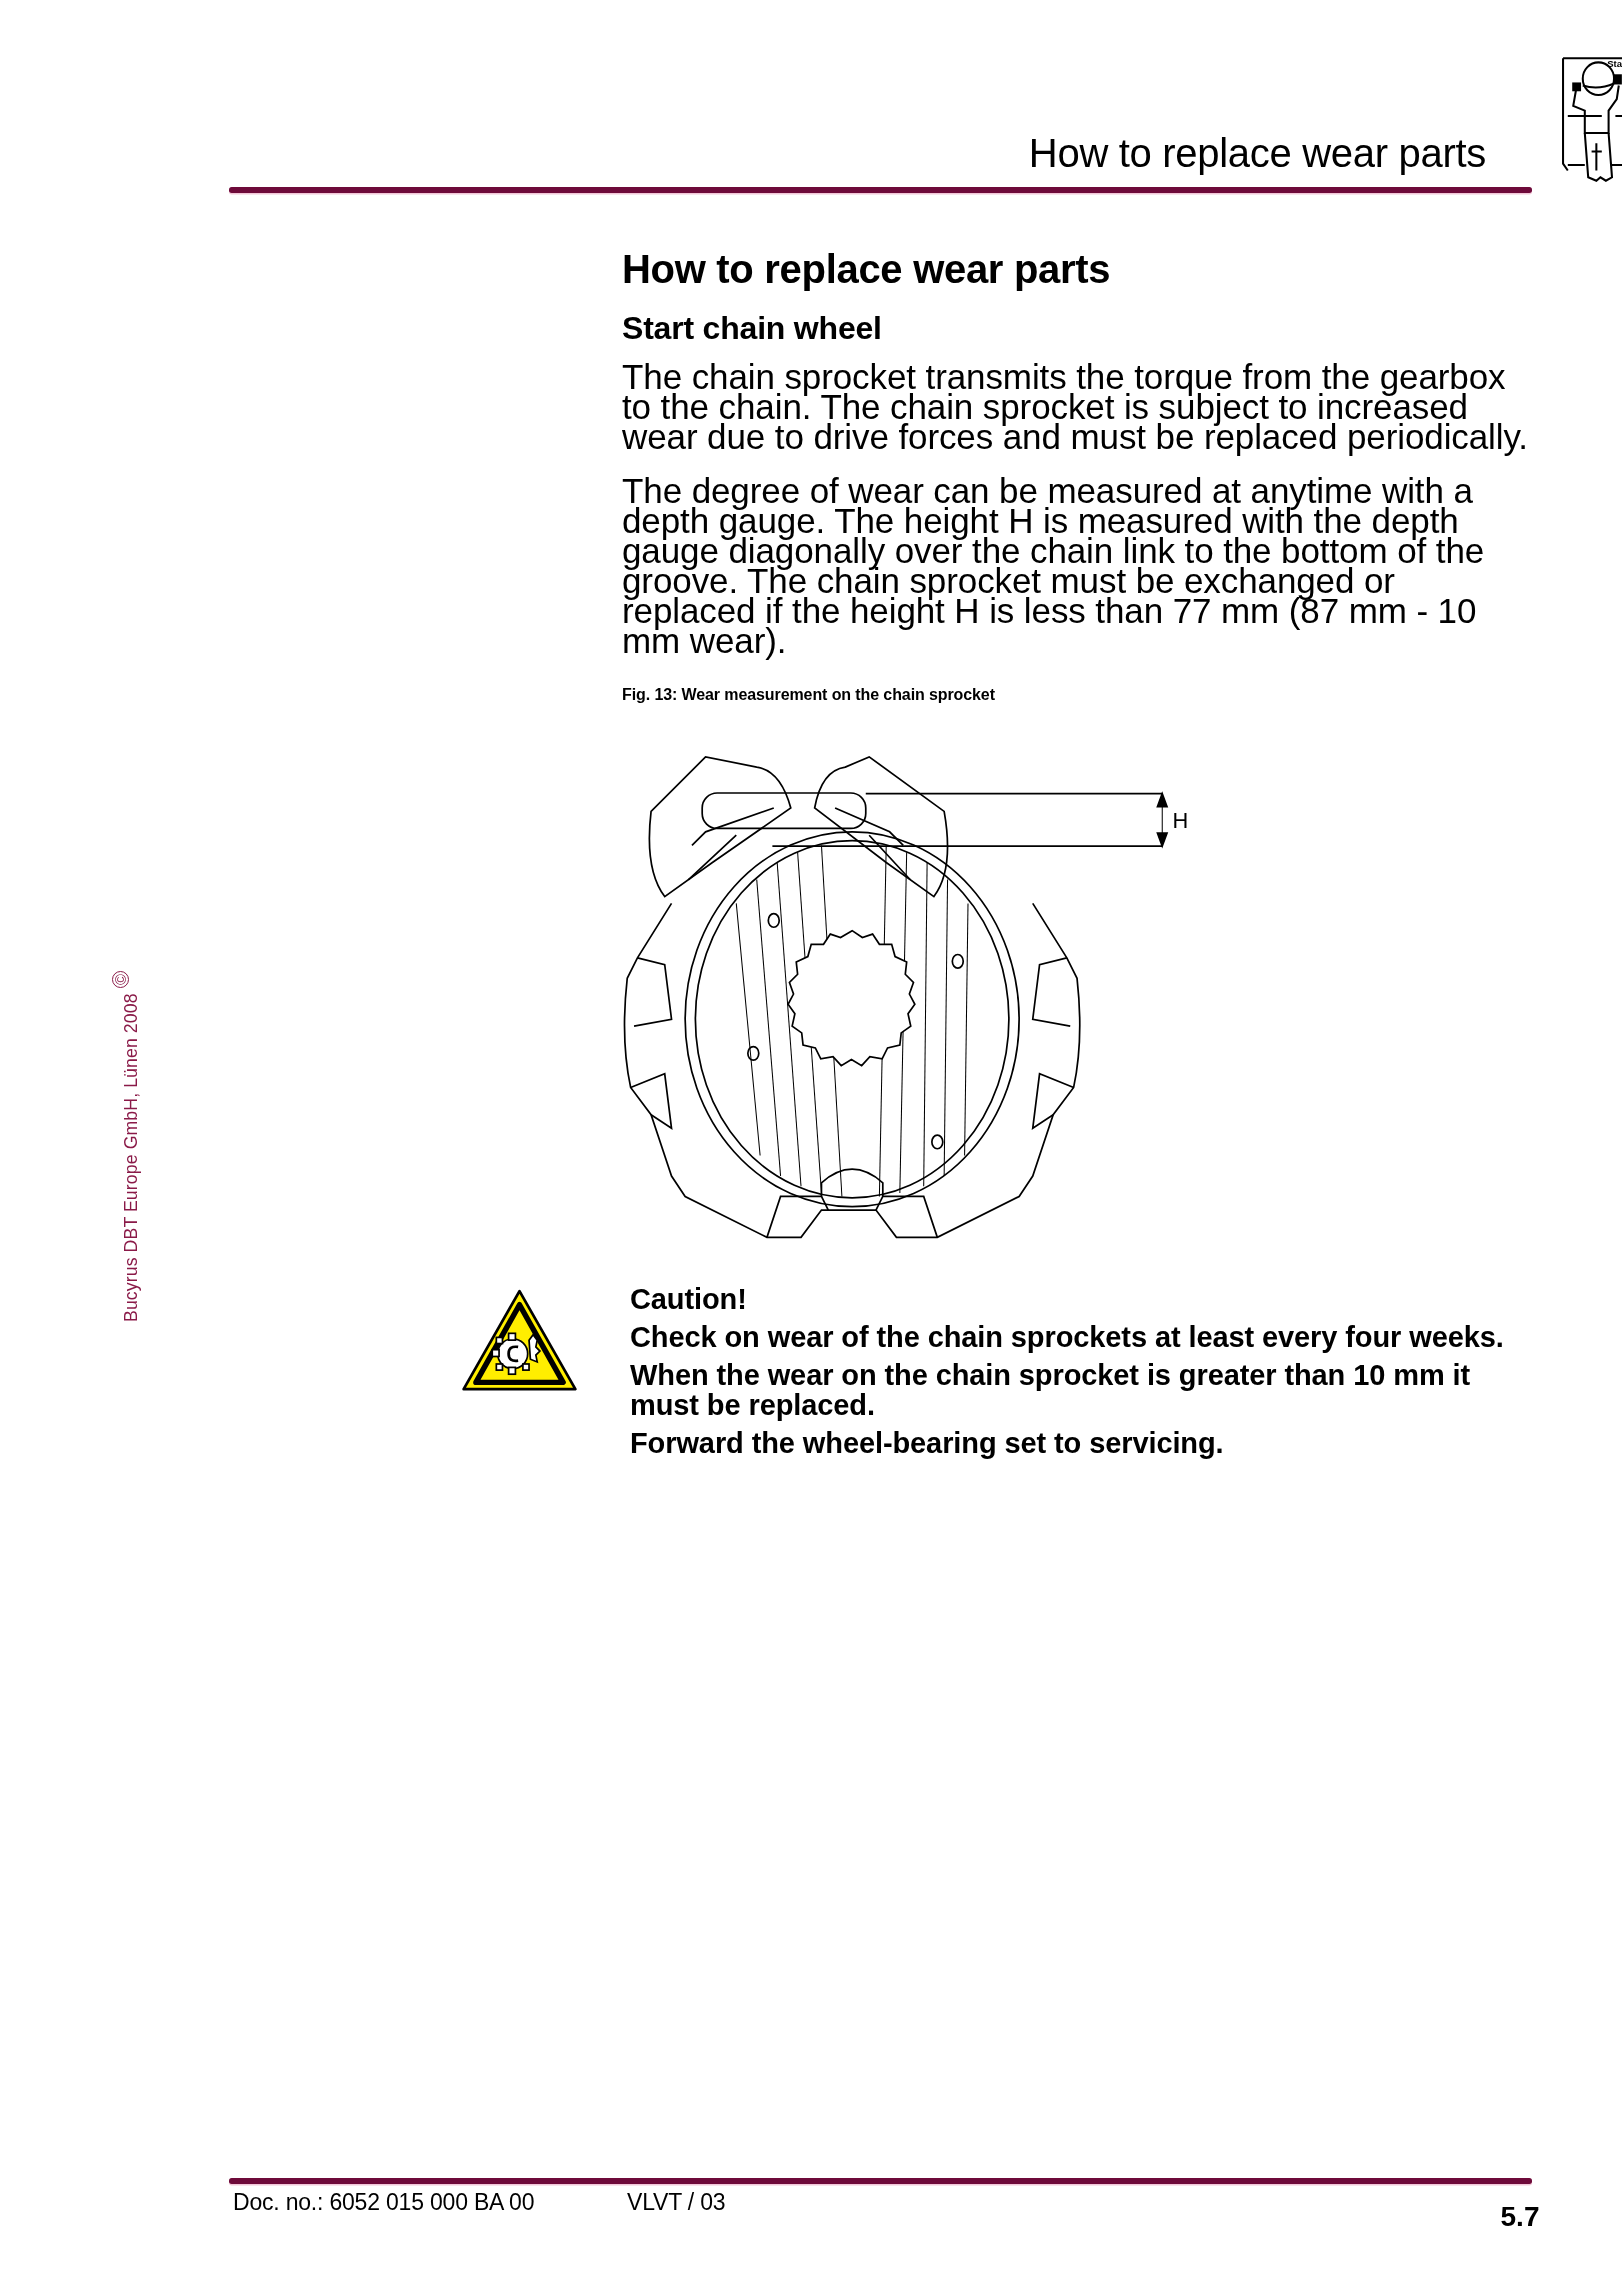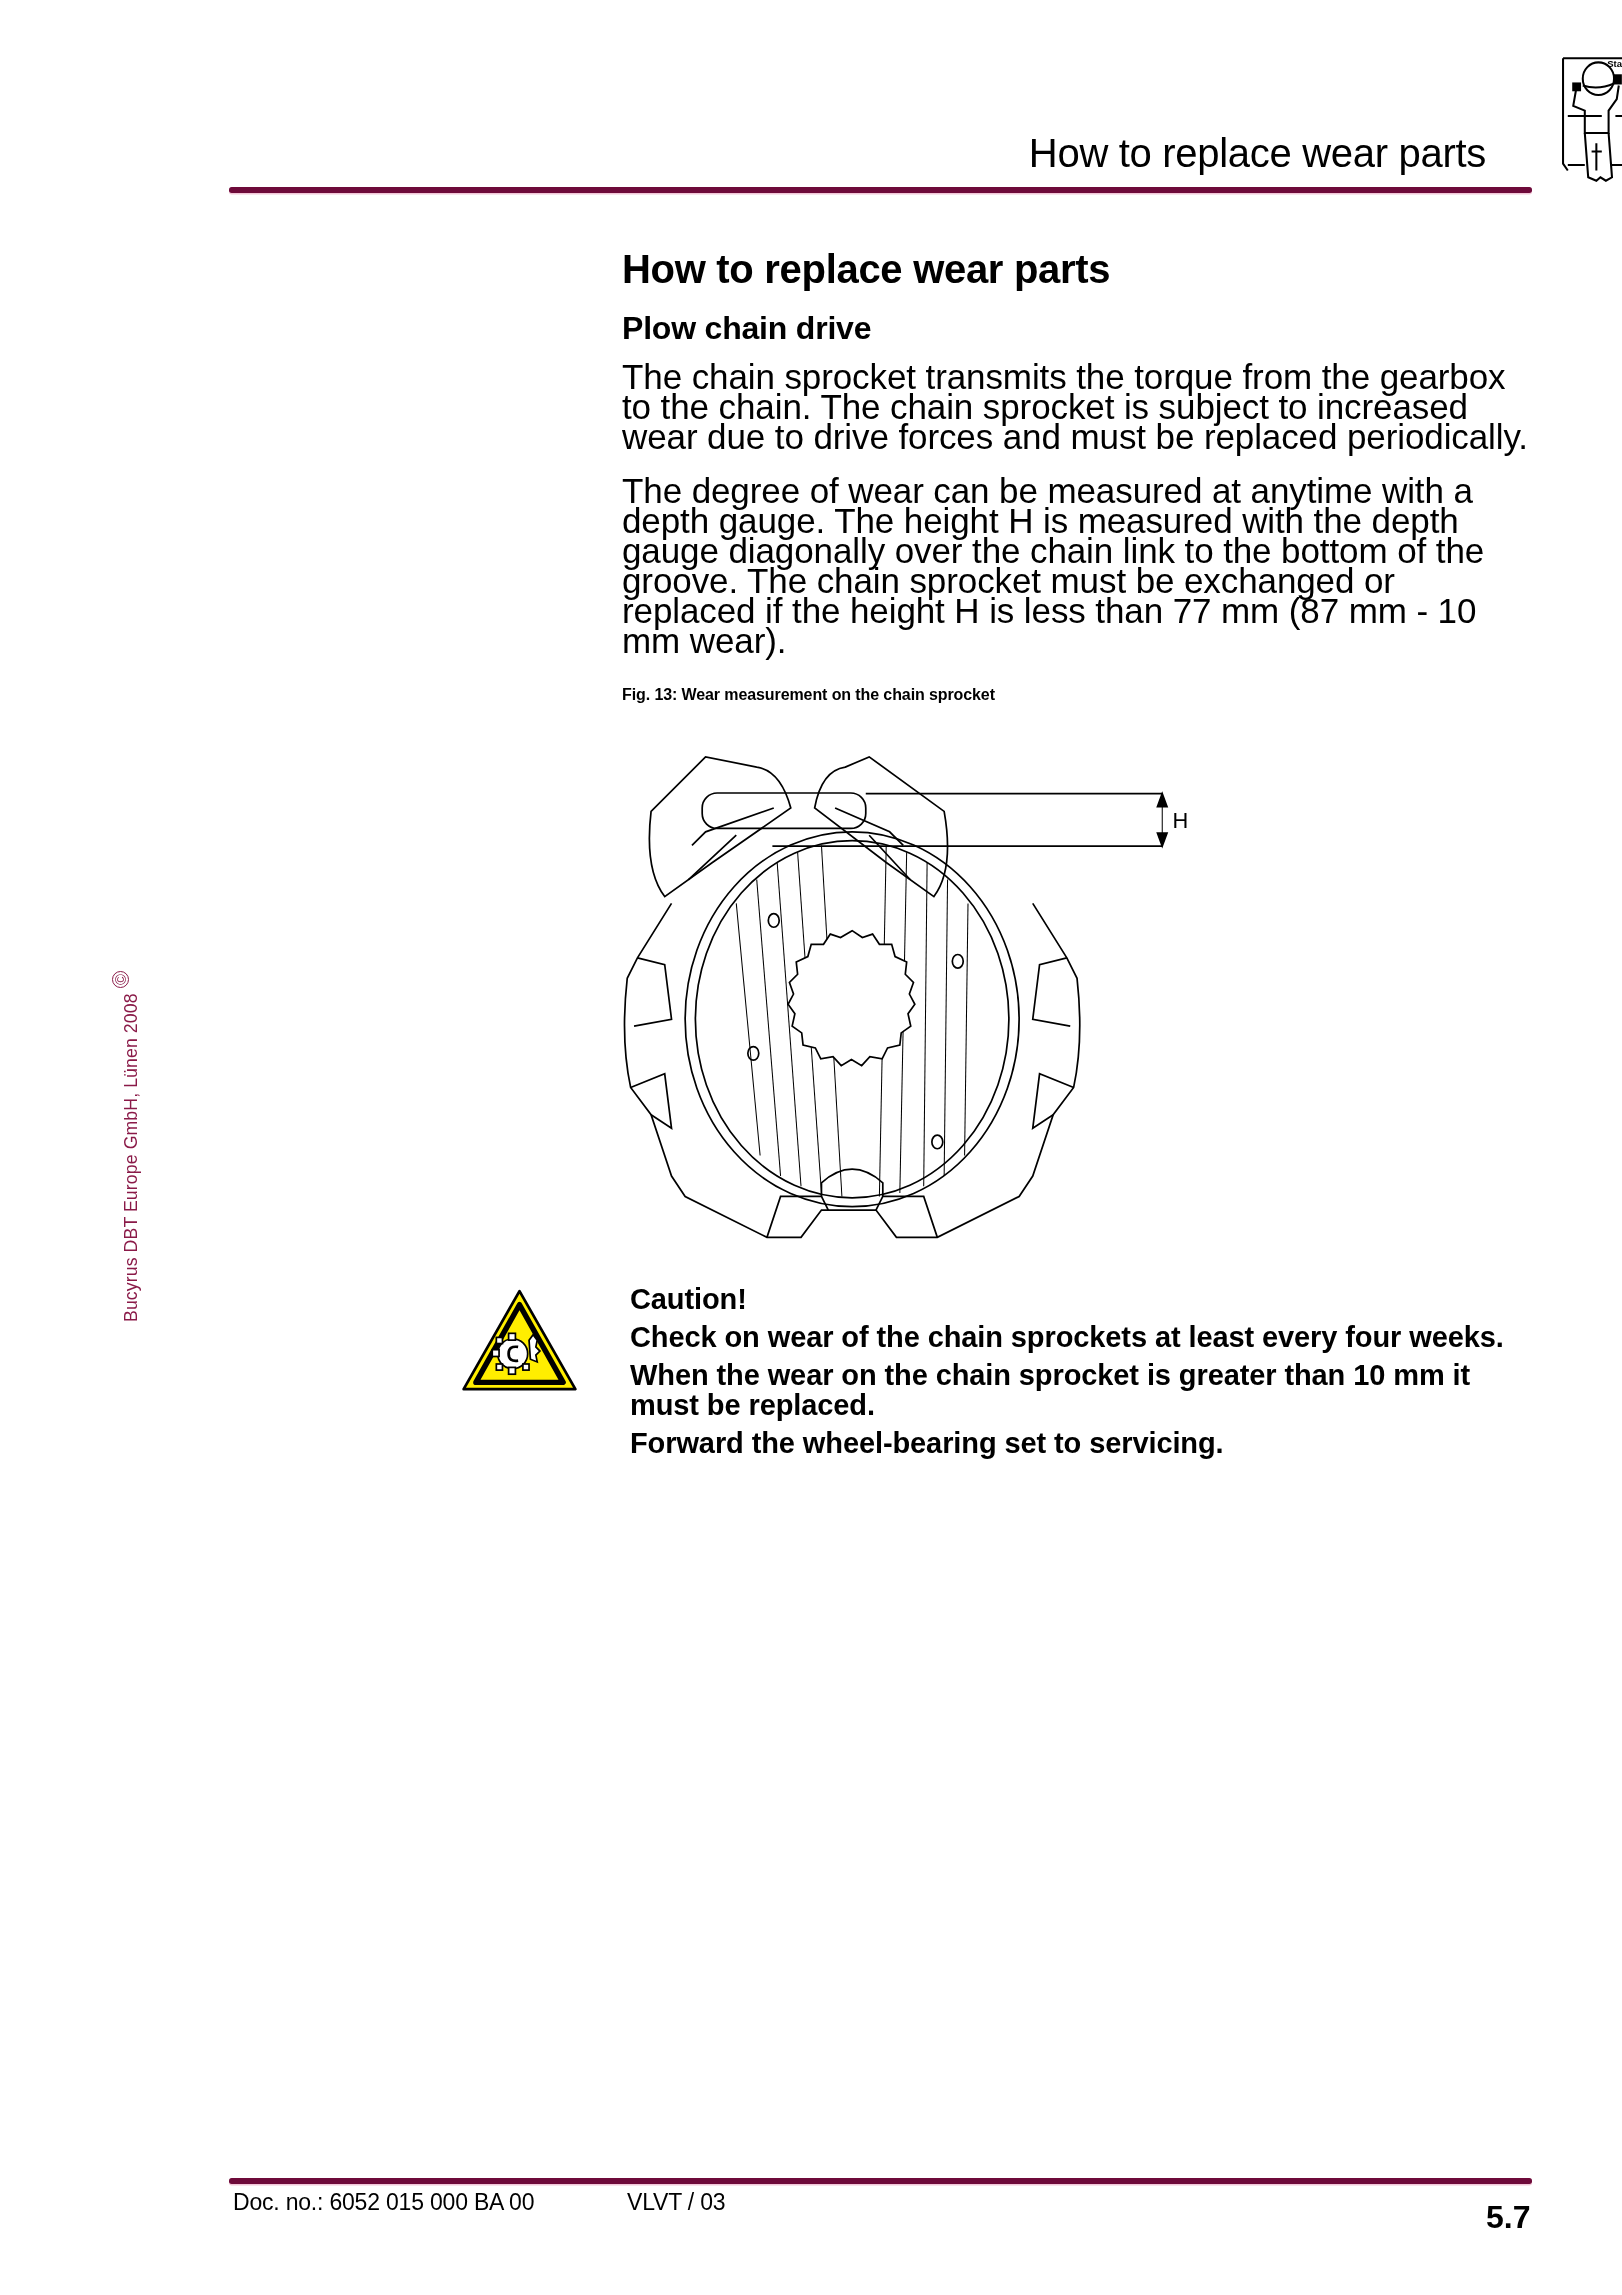--- a/index.html
+++ b/index.html
@@ -35,22 +35,22 @@
                font-size: 17.7px; color: #8a1a48; white-space: nowrap; letter-spacing: 0.1px; }
   .copyright .c-mark { font-size: 15px; display: inline-block; vertical-align: top;
                        border: 1.4px solid #8a1a48; border-radius: 50%; width: 15px; height: 15px;
                        line-height: 15px; text-align: center; margin-left: 5.5px; position: relative; top: -9.5px; }
 
   
   .footer-rule { left: 229px; top: 2178px; width: 1303px; height: 6.1px;
                  background: #6e0a3a; border-radius: 2.7px; box-shadow: 0 1.4px 0 #f2c7d8; }
   .footer-doc { left: 233px; top: 2188px; font-size: 23px; line-height: 29px; letter-spacing: -0.2px; }
   .footer-ver { left: 627px; top: 2188px; font-size: 23px; line-height: 29px; letter-spacing: -0.2px; }
-  .footer-page { left: 1486px; top: 2193px; width: 68px; text-align: left;
-                 font-size: 32px; font-weight: bold; line-height: 48px; }
+  .footer-page { left: 1486px; top: 2193px; width: 68px; text-align: center;
+                 font-size: 28px; font-weight: bold; line-height: 48px; }
 </style>
 </head>
 <body>
 
 <div class="abs header-title">How to replace wear parts</div>
 <div class="abs header-icon">
   <svg width="102" height="143" viewBox="0 0 150 210" fill="none" stroke="#000" stroke-width="3">
     <path d="M3 15 L3 170 L10 180"></path>
     <path d="M3 15 L118 15"></path>
     <path d="M10 100 L60 100 M80 100 L100 100"></path>
@@ -66,21 +66,21 @@
   </svg>
 </div>
 <div class="abs header-rule"></div>
 
 <div class="abs copyright">
   <span>Bucyrus DBT Europe GmbH, Lünen 2008</span><span class="c-mark">©</span>
 </div>
 
 <div class="abs main">
   <div class="h1">How to replace wear parts</div>
-  <div class="h2">Plow chain drive</div>
+  <div class="h2">Start chain wheel</div>
   <p class="para">The chain sprocket transmits the torque from the gearbox to the chain. The chain sprocket is subject to increased wear due to drive forces and must be replaced periodically.</p>
   <p class="para">The degree of wear can be measured at anytime with a depth gauge. The height H is measured with the depth gauge diagonally over the chain link to the bottom of the groove. The chain sprocket must be exchanged or replaced if the height H is less than 77 mm (87 mm - 10 mm wear).</p>
   <p class="fig-caption">Fig. 13:  Wear measurement on the chain sprocket</p>
 </div>
 
 <div class="abs figure">
   <svg width="702" height="518" viewBox="0 0 1030 760" fill="none" stroke="#000" stroke-width="2.5">
 
     <path d="M130 35 L50 115 Q40 200 70 240 L140 190 L255 110 Q240 55 205 50 Z"></path>
     <path d="M370 35 L480 115 Q495 200 465 240 L395 190 L290 110 Q300 55 335 50 Z"></path>

